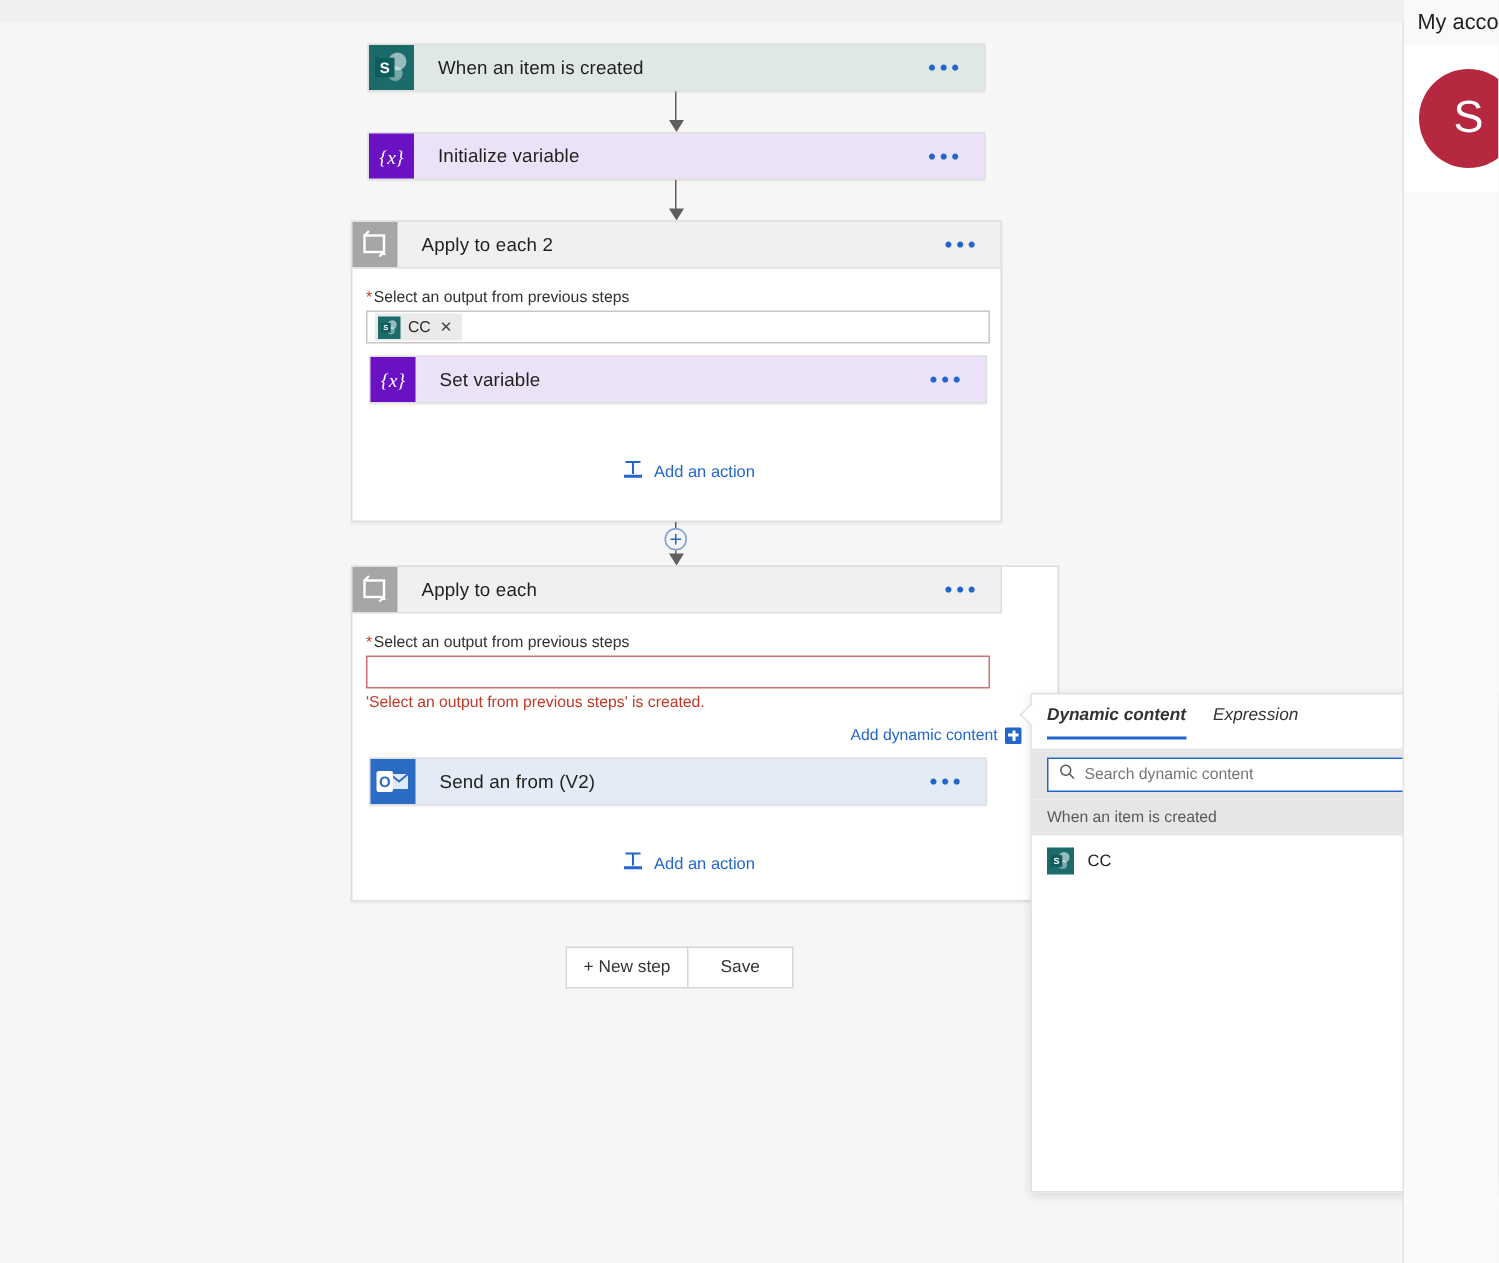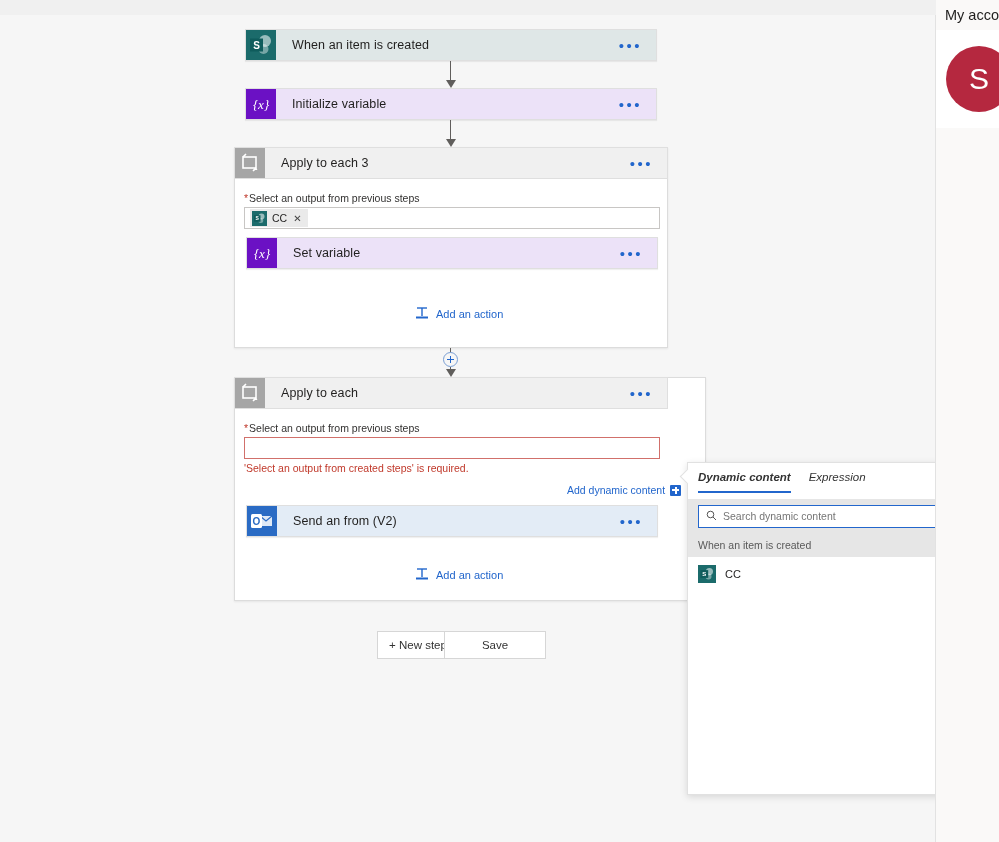--- a/index.html
+++ b/index.html
@@ -273,21 +273,21 @@
     <div class="scope-header" style="width:434px;">
       <span class="card-icon">
         <span class="tile lp">
           <svg viewBox="0 0 30 30">
             <rect x="8" y="9" width="13" height="11" fill="none" stroke="#fff" stroke-width="1.6"></rect>
             <path d="M8 9 L11 6 M21 20 L18 23" stroke="#fff" stroke-width="1.6" fill="none"></path>
             <path d="M20.5 19 l2 3 l-4 0 z" fill="#fff"></path>
           </svg>
         </span>
       </span>
-      <span class="card-title">Apply to each 3</span>
+      <span class="card-title">Apply to each 2</span>
       <span class="ellipsis">•••</span>
     </div>
 
     <div class="scope-body">
       <div class="field-label" style="left:9px; top:12px;">
         <span class="req-star">*</span><span>Select an output from previous steps</span>
       </div>
 
       <div class="field-box" style="left:9px; top:27px; width:416px; height:22px;">
         <span class="token">
@@ -354,21 +354,21 @@
 
     <div class="scope-body">
       <div class="field-label" style="left:9px; top:12px;">
         <span class="req-star">*</span><span>Select an output from previous steps</span>
       </div>
 
       <div class="field-box error" style="left:9px; top:27px; width:416px; height:22px;">
         <input style="flex: 1 1 0%; border: none; outline: none; background: transparent; padding: 0px 6px; font-size: 10.5px; font-family: &quot;Liberation Sans&quot;, sans-serif;" value="">
       </div>
 
-      <div class="error-text" style="left:9px; top:52px;">'Select an output from created steps' is required.</div>
+      <div class="error-text" style="left:9px; top:52px;">'Select an output from previous steps' is created.</div>
 
       <div class="adc-link" style="left:332px; top:74px;">
         <span>Add dynamic content</span>
         <span class="adc-badge"></span>
       </div>
 
       <div class="card outlook" style="left:11px; top:95px; width:412px; height:32px;">
         <span class="card-icon">
           <span class="tile ol">
             <svg viewBox="0 0 30 30">
@@ -390,21 +390,21 @@
             <line x1="7" y1="2" x2="7" y2="10" stroke="#2266cc" stroke-width="1.4"></line>
             <line x1="1" y1="11.5" x2="13" y2="11.5" stroke="#2266cc" stroke-width="2"></line>
           </svg>
         </span>
         <span>Add an action</span>
       </div>
     </div>
   </div>
 
   <button class="btn" style="left:377px; top:631px; width:82px;">+ New step</button>
-  <button class="btn" style="left:444px; top:631px; width:102px;">Save</button>
+  <button class="btn" style="left:458px; top:631px; width:71px;">Save</button>
 
   <div class="dc-panel">
     <div class="dc-caret"></div>
 
     <div class="dc-tabs">
       <div class="dc-tab active">Dynamic content</div>
       <div class="dc-tab">Expression</div>
     </div>
 
     <div class="dc-search-wrap">

